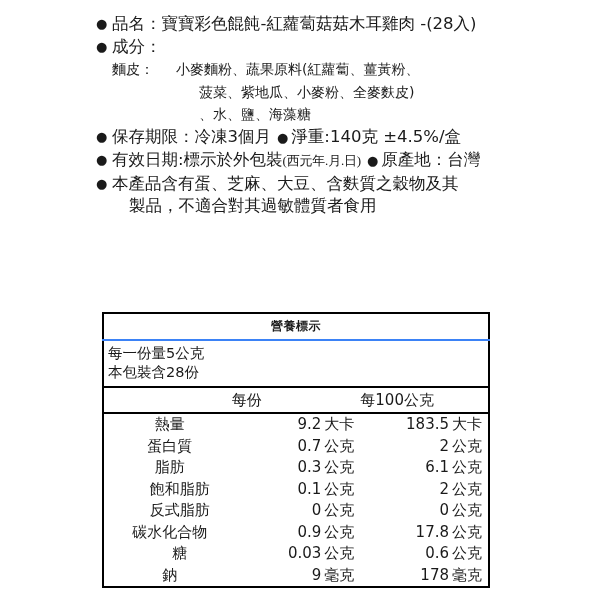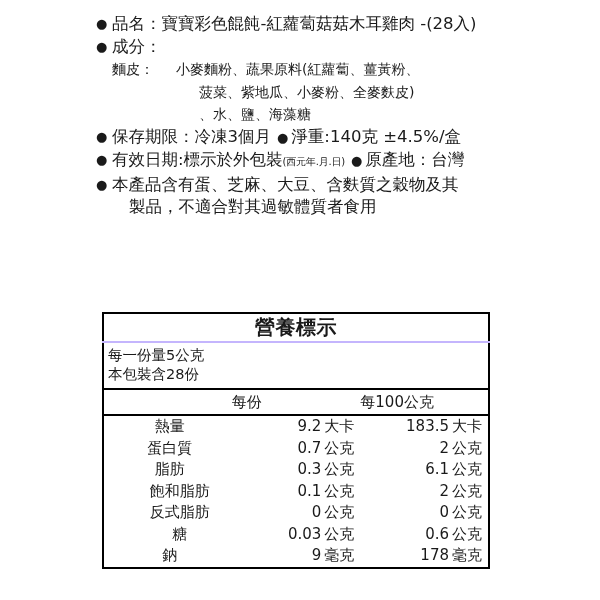--- a/index.html
+++ b/index.html
@@ -60,23 +60,24 @@
     width: 64px;
   }
   .comp-val {
     flex: 1 1 auto;
   }
   .comp-val .cont {
     display: block;
     padding-left: 23px;
   }
   .sup {
-    font-size: 10px;
+    font-size: 13px;
     vertical-align: baseline;
     letter-spacing: -0.2px;
+    font-family: Liberation Serif, serif;
   }
   .gap-bullet {
     display: inline-block;
     font-size: 13px;
     padding: 0 3px 0 6px;
   }
   .gap-bullet::before { content: "\25CF"; }
 
   .wrap2 {
     display: block;
@@ -97,23 +98,23 @@
     font-size: 15px;
     border: 2px solid #000;
   }
   table.nutri td {
     padding: 0;
     vertical-align: middle;
   }
   .t-title {
     text-align: center;
     font-weight: bold;
-    font-size: 20px;
+    font-size: 12px;
     height: 25px;
-    border-bottom: 2px solid #c4b5fd;
+    border-bottom: 2px solid #3b82f6;
     letter-spacing: 0.5px;
   }
   .t-serving {
     border-bottom: 2px solid #000;
     padding: 3px 0 4px 4px !important;
     line-height: 19px;
     font-size: 14.5px;
   }
   .t-colhead td {
     height: 24px;
@@ -224,20 +225,25 @@
           <tr class="t-row indent">
             <td class="col-name">飽和脂肪</td>
             <td class="col-per"><span>0.1</span><span class="unit">公克</span></td>
             <td class="col-100"><span>2</span><span class="unit">公克</span></td>
           </tr>
           <tr class="t-row indent">
             <td class="col-name">反式脂肪</td>
             <td class="col-per"><span>0</span><span class="unit">公克</span></td>
             <td class="col-100"><span>0</span><span class="unit">公克</span></td>
           </tr>
+          <tr class="t-row">
+            <td class="col-name">碳水化合物</td>
+            <td class="col-per"><span>0.9</span><span class="unit">公克</span></td>
+            <td class="col-100"><span>17.8</span><span class="unit">公克</span></td>
+          </tr>
           <tr class="t-row indent">
             <td class="col-name">糖</td>
             <td class="col-per"><span>0.03</span><span class="unit">公克</span></td>
             <td class="col-100"><span>0.6</span><span class="unit">公克</span></td>
           </tr>
           <tr class="t-row">
             <td class="col-name">鈉</td>
             <td class="col-per"><span>9</span><span class="unit">毫克</span></td>
             <td class="col-100"><span>178</span><span class="unit">毫克</span></td>
           </tr>

